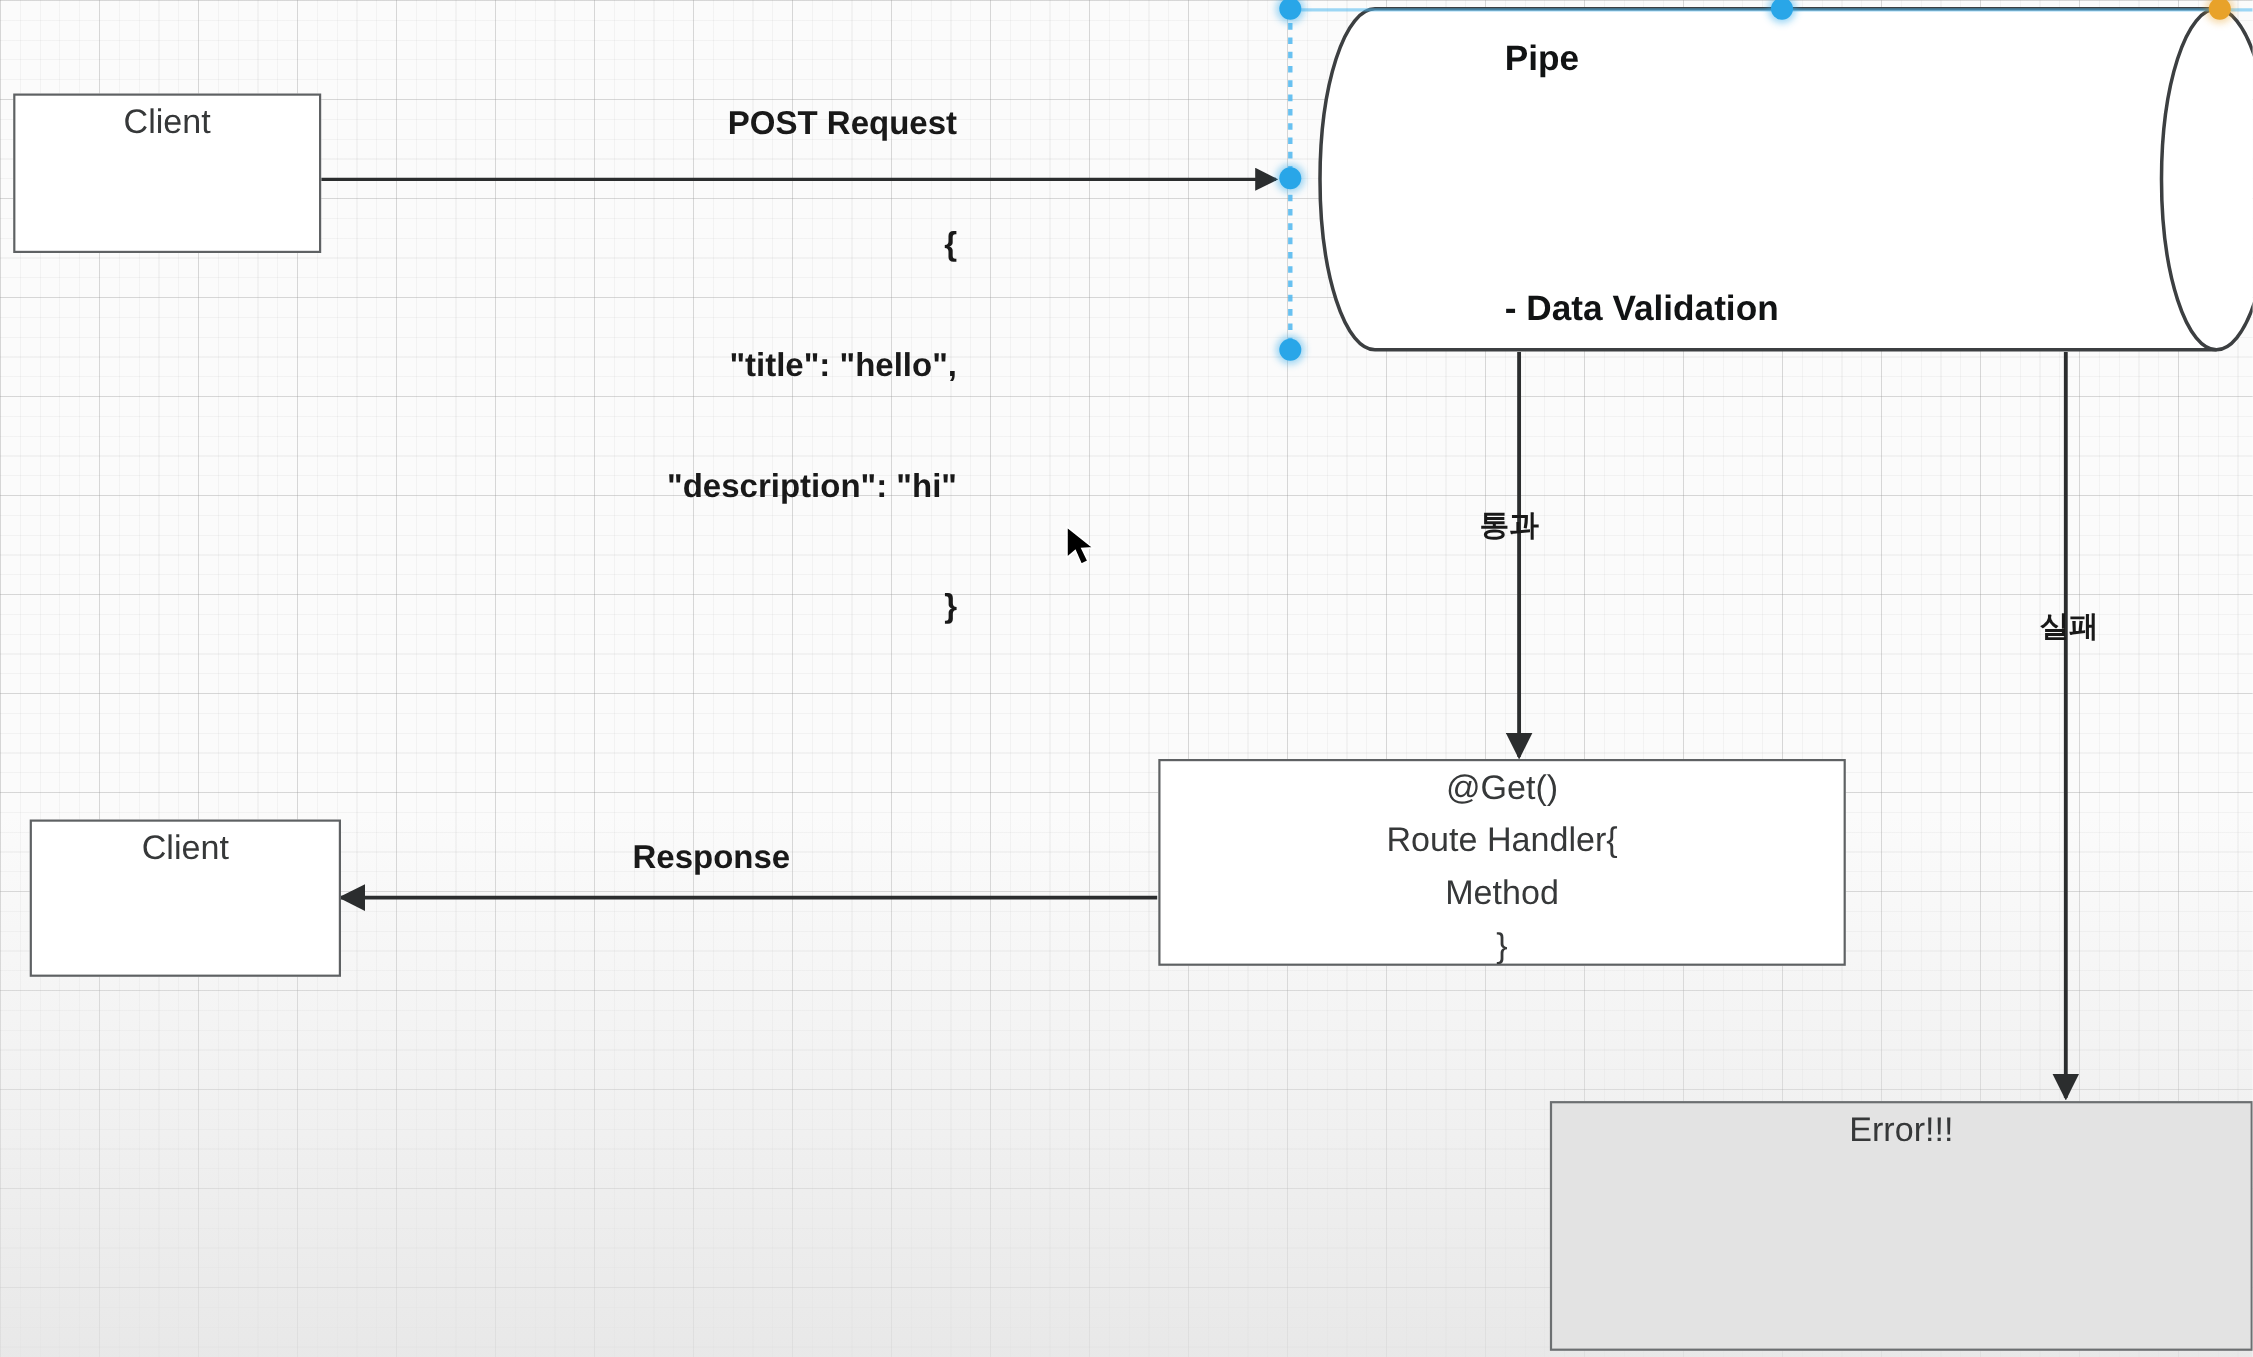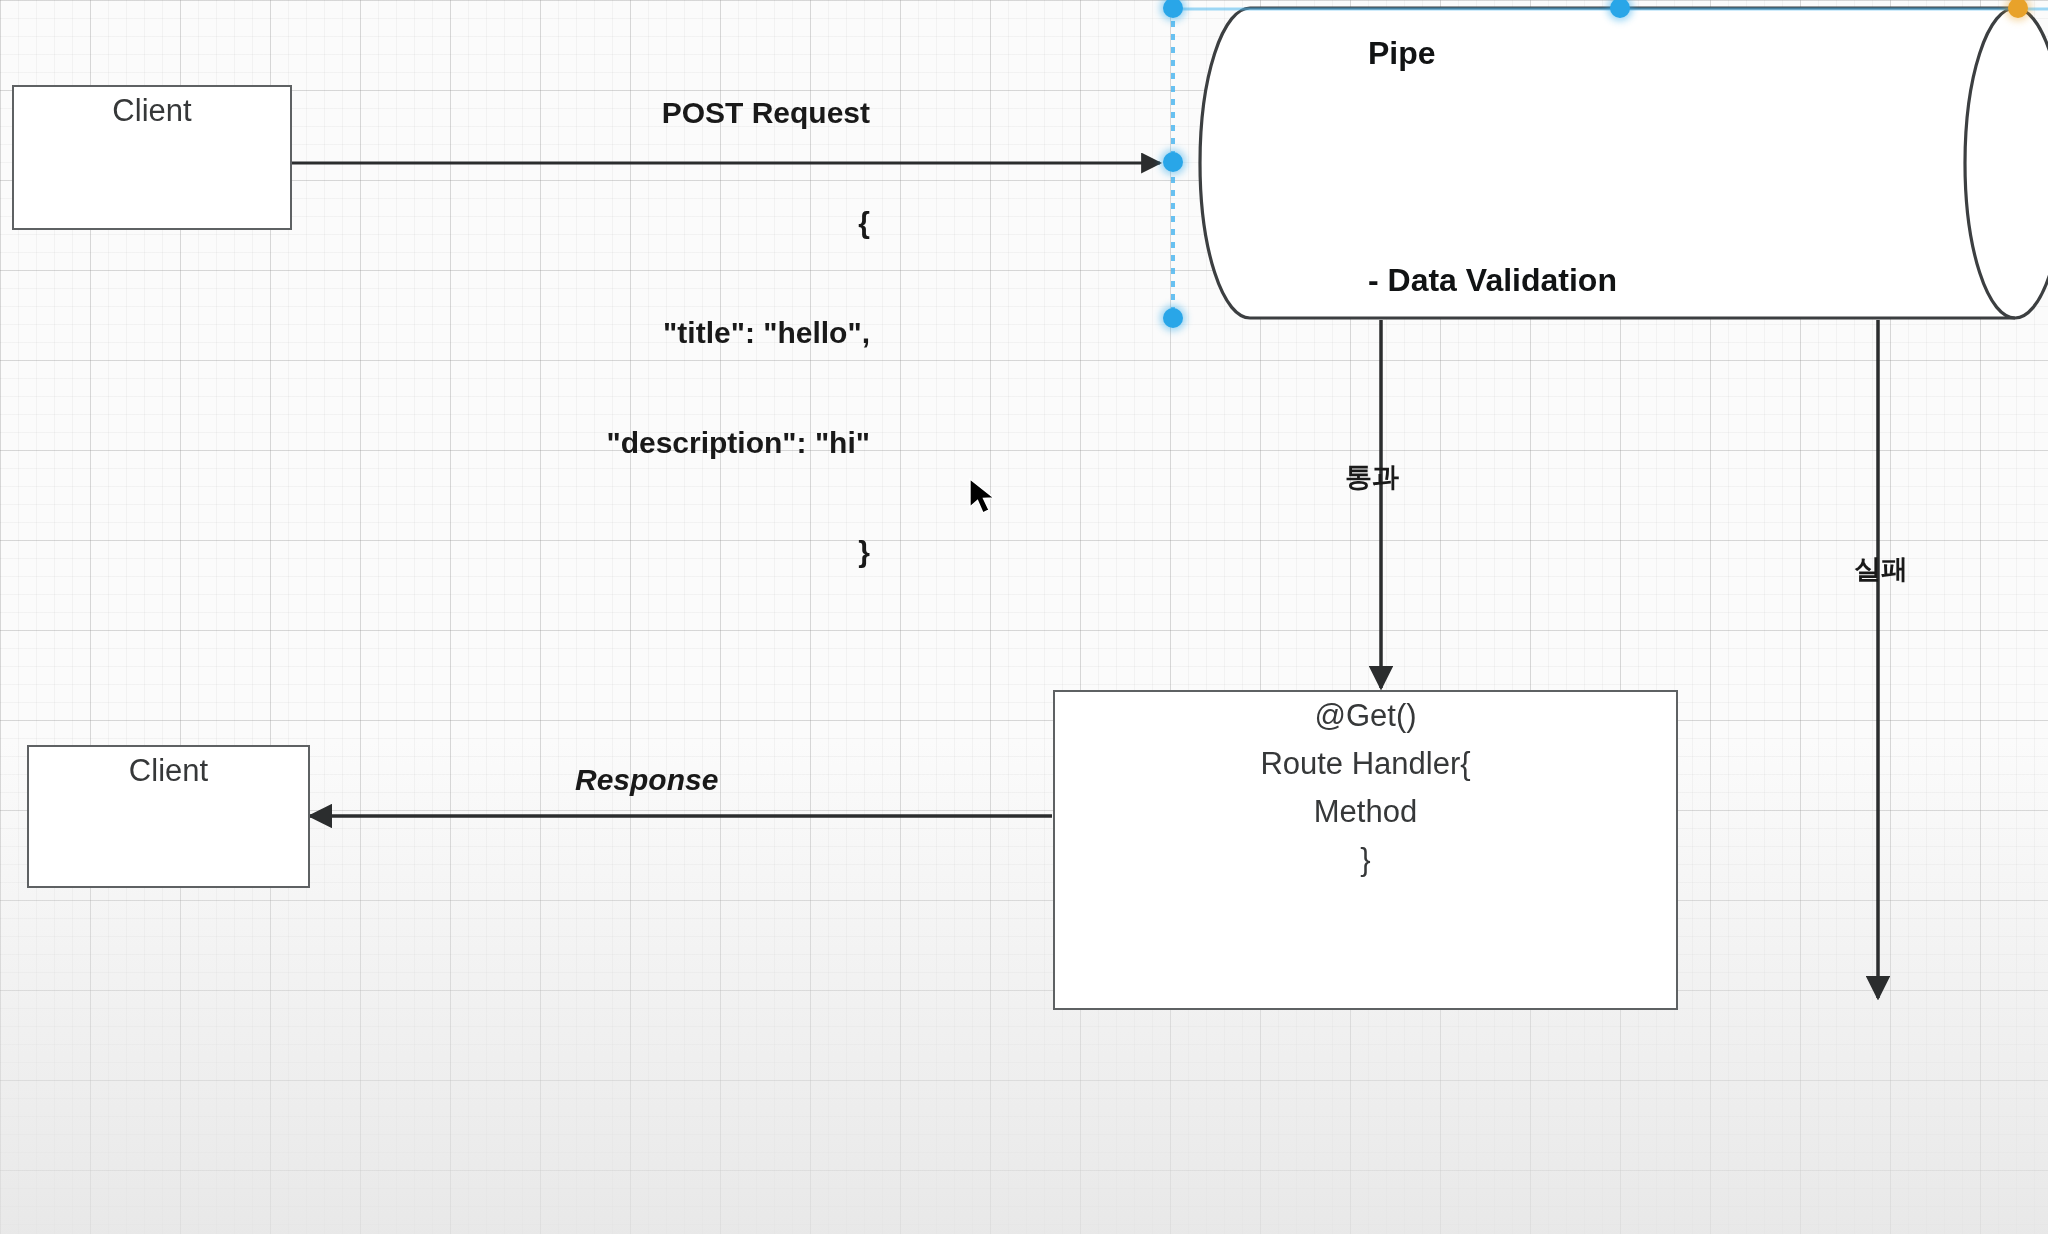--- a/index.html
+++ b/index.html
@@ -135,31 +135,34 @@
   <div class="handle" style="left:1173px; top:8px;"></div>
   <div class="handle" style="left:1173px; top:162px;"></div>
   <div class="handle" style="left:1173px; top:318px;"></div>
   <div class="handle" style="left:1620px; top:8px;"></div>
   <div class="handle amber" style="left:2018px; top:8px;"></div>
 
   <div class="edge-label kr" style="left:1345px; top:461px;">통과</div>
 
   <div class="edge-label kr" style="left:1854px; top:553px;">실패</div>
 
-  <div class="node-box" style="left:1053px; top:690px; width:625px; height:320px;">
+  <div class="node-box" style="left:1053px; top:690px; width:625px; height:188px;">
     <span class="node-label">@Get()</span>
     <span class="node-label">Route Handler{</span>
     <span class="node-label">Method</span>
     <span class="node-label">}</span>
   </div>
 
-  <div class="edge-label req" style="left:575px; top:762px;font-style:italic;">Response</div>
+  <div class="edge-label req" style="left:575px; top:762px;">Response</div>
 
   <div class="node-box" style="left:27px; top:745px; width:283px; height:143px;">
     <span class="node-label">Client</span>
   </div>
 
+  <div class="node-box shaded" style="left:1409px; top:1001px; width:639px; height:227px;">
+    <span class="node-label">Error!!!</span>
+  </div>
 
   <svg id="cursor" viewBox="0 0 34 38" xmlns="http://www.w3.org/2000/svg" style="left:970px; top:480px;">
     <path d="M2 1 L2 29 L9.5 22.5 L15 35 L21 32 L15.5 20.5 L26 20 Z" fill="#000000" stroke="#ffffff" stroke-width="1.4"></path>
   </svg>
 
 </div>
 
 </body></html>

